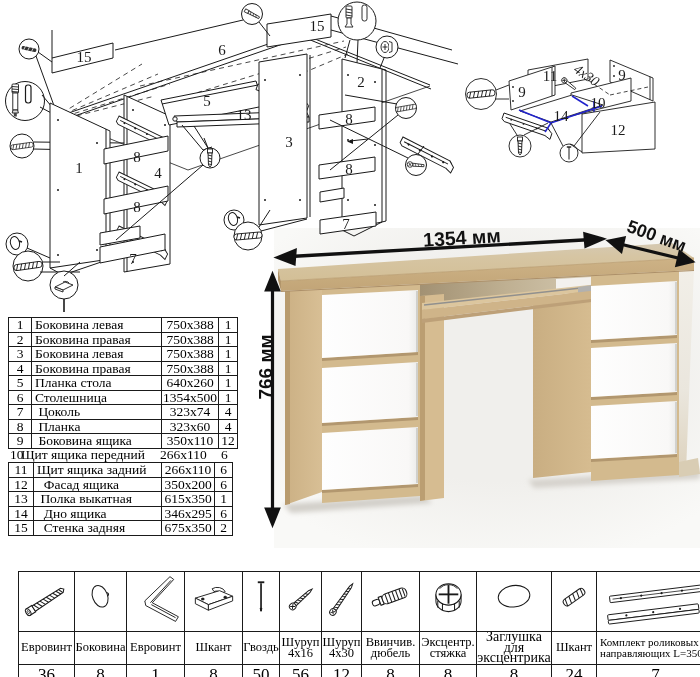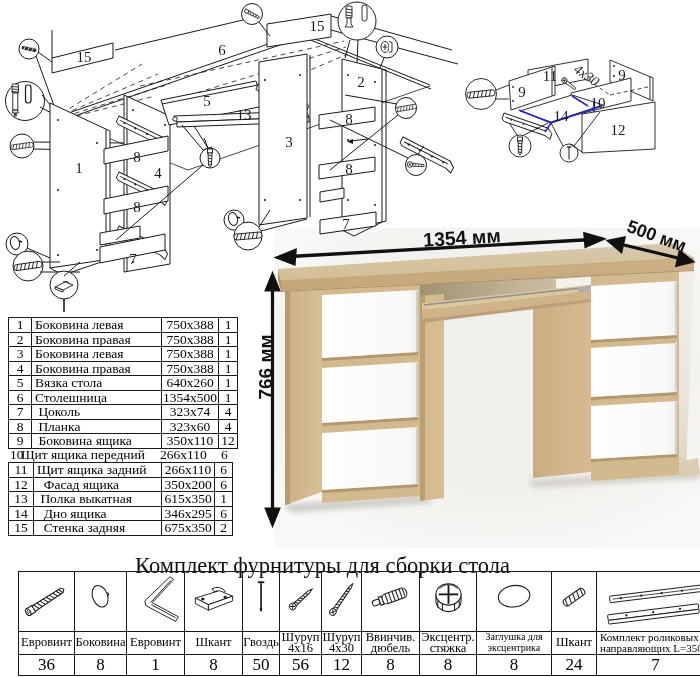--- a/index.html
+++ b/index.html
@@ -615,21 +615,21 @@
           <td class="c">1</td>
         </tr>
 <tr style="height:14.5px">
           <td class="c">4</td>
           <td class="n">Боковина правая</td>
           <td class="c">750х388</td>
           <td class="c">1</td>
         </tr>
 <tr style="height:14.5px">
           <td class="c">5</td>
-          <td class="n">Вязка стола</td>
+          <td class="n">Планка стола</td>
           <td class="c">640х260</td>
           <td class="c">1</td>
         </tr>
 <tr style="height:14.5px">
           <td class="c">6</td>
           <td class="n">Столешница</td>
           <td class="c">1354х500</td>
           <td class="c">1</td>
         </tr>
 <tr style="height:14.5px">
@@ -694,21 +694,20 @@
         </tr>
 <tr style="height:14.5px">
           <td class="c">15</td>
           <td class="n">&nbsp;&nbsp;Стенка задняя</td>
           <td class="c">675х350</td>
           <td class="c">2</td>
         </tr>
 </tbody>
     </table>
 
-<div class="abs" style="left:0;top:553px;width:645px;text-align:center;font-size:22.5px;color:#111;">Комплект фурнитуры для сборки стола</div>
 
 <table class="htable abs" style="left:18px;top:571px;width:697px;">
 <colgroup>
         <col style="width:56px">
         <col style="width:52px">
         <col style="width:58px">
         <col style="width:58px">
         <col style="width:37px">
         <col style="width:42px">
         <col style="width:40px">
@@ -861,21 +860,21 @@
 <tr style="height:21px" class="hname">
 <td>Евровинт</td>
           <td>Боковина</td>
           <td>Евровинт</td>
           <td>Шкант</td>
           <td>Гвоздь</td>
           <td>Шуруп<br>4х16</td>
           <td>Шуруп<br>4х30</td>
           <td>Ввинчив.<br>дюбель</td>
           <td>Эксцентр.<br>стяжка</td>
-          <td style="font-size:10px;line-height:10.5px;">Заглушка для<br>эксцентрика</td>
+          <td style="font-size:14px;line-height:10.5px;">Заглушка для<br>эксцентрика</td>
           <td>Шкант</td>
           <td style="font-size:11px;line-height:10.5px;text-align:left;padding-left:3px;white-space:nowrap;">Комплект роликовых<br>направляющих L=350мм</td>
 </tr>
 <tr style="height:16px" class="hqty">
 <td>36</td>
           <td>8</td>
           <td>1</td>
           <td>8</td>
           <td>50</td>
           <td>56</td>

